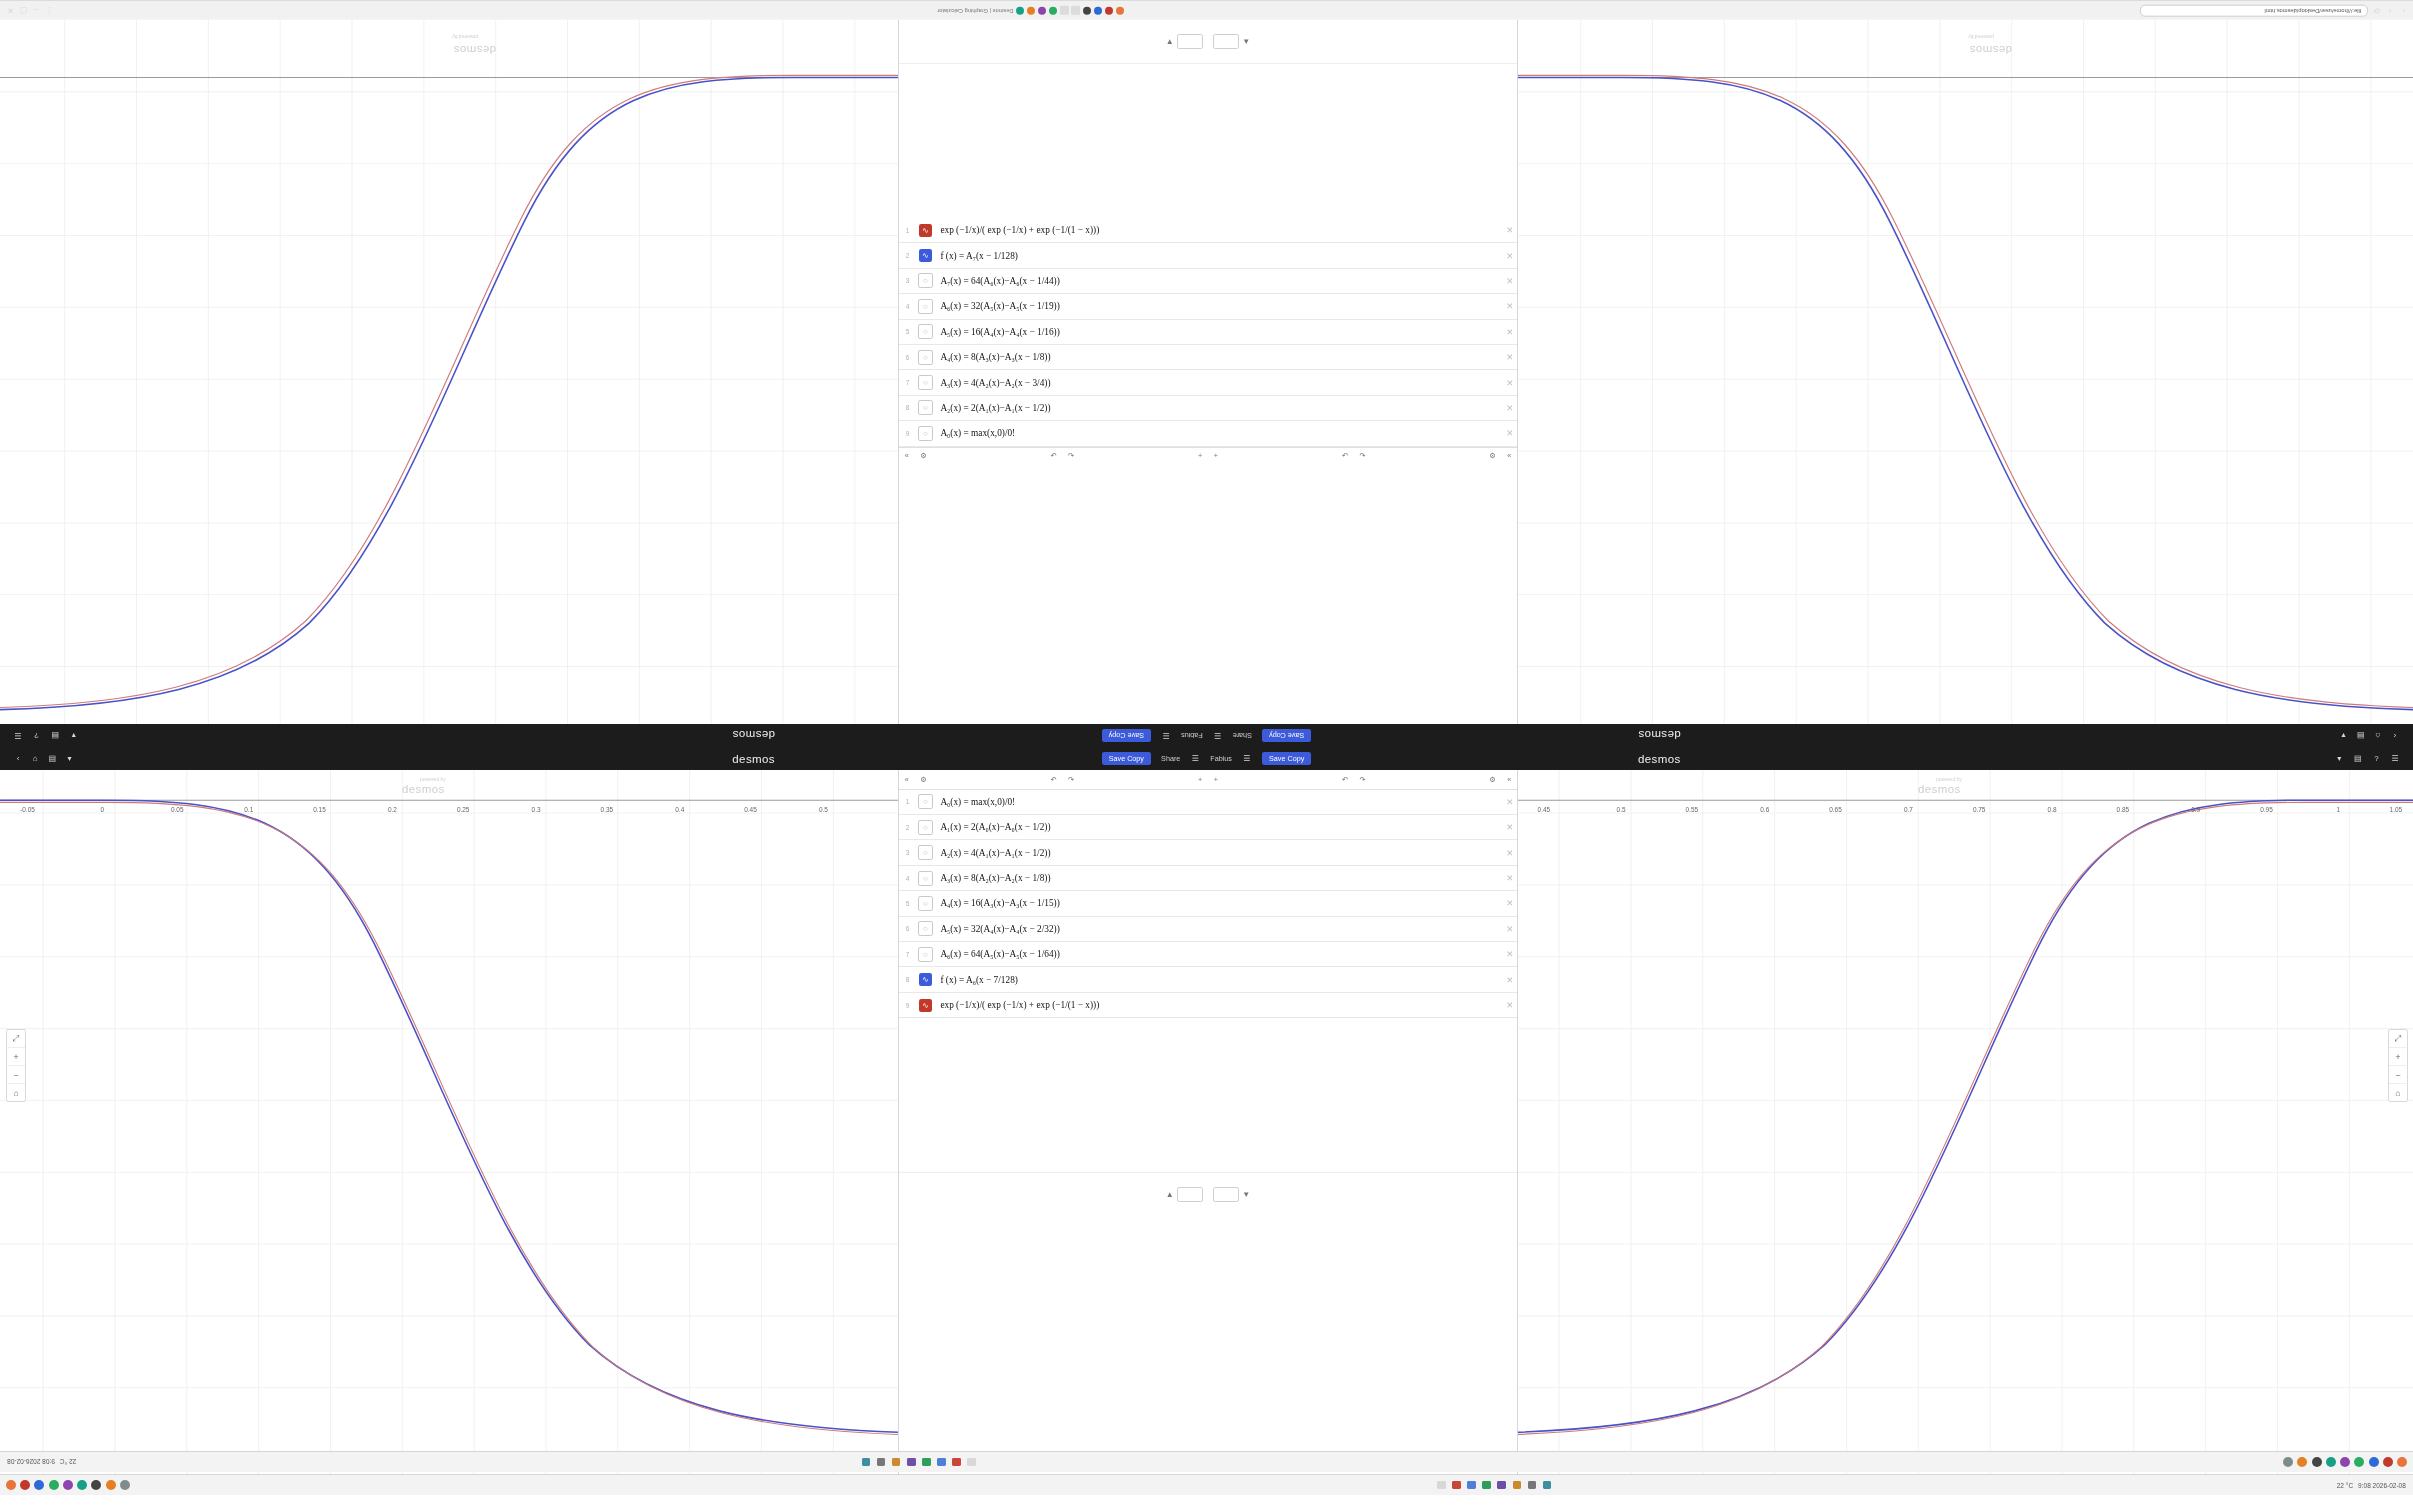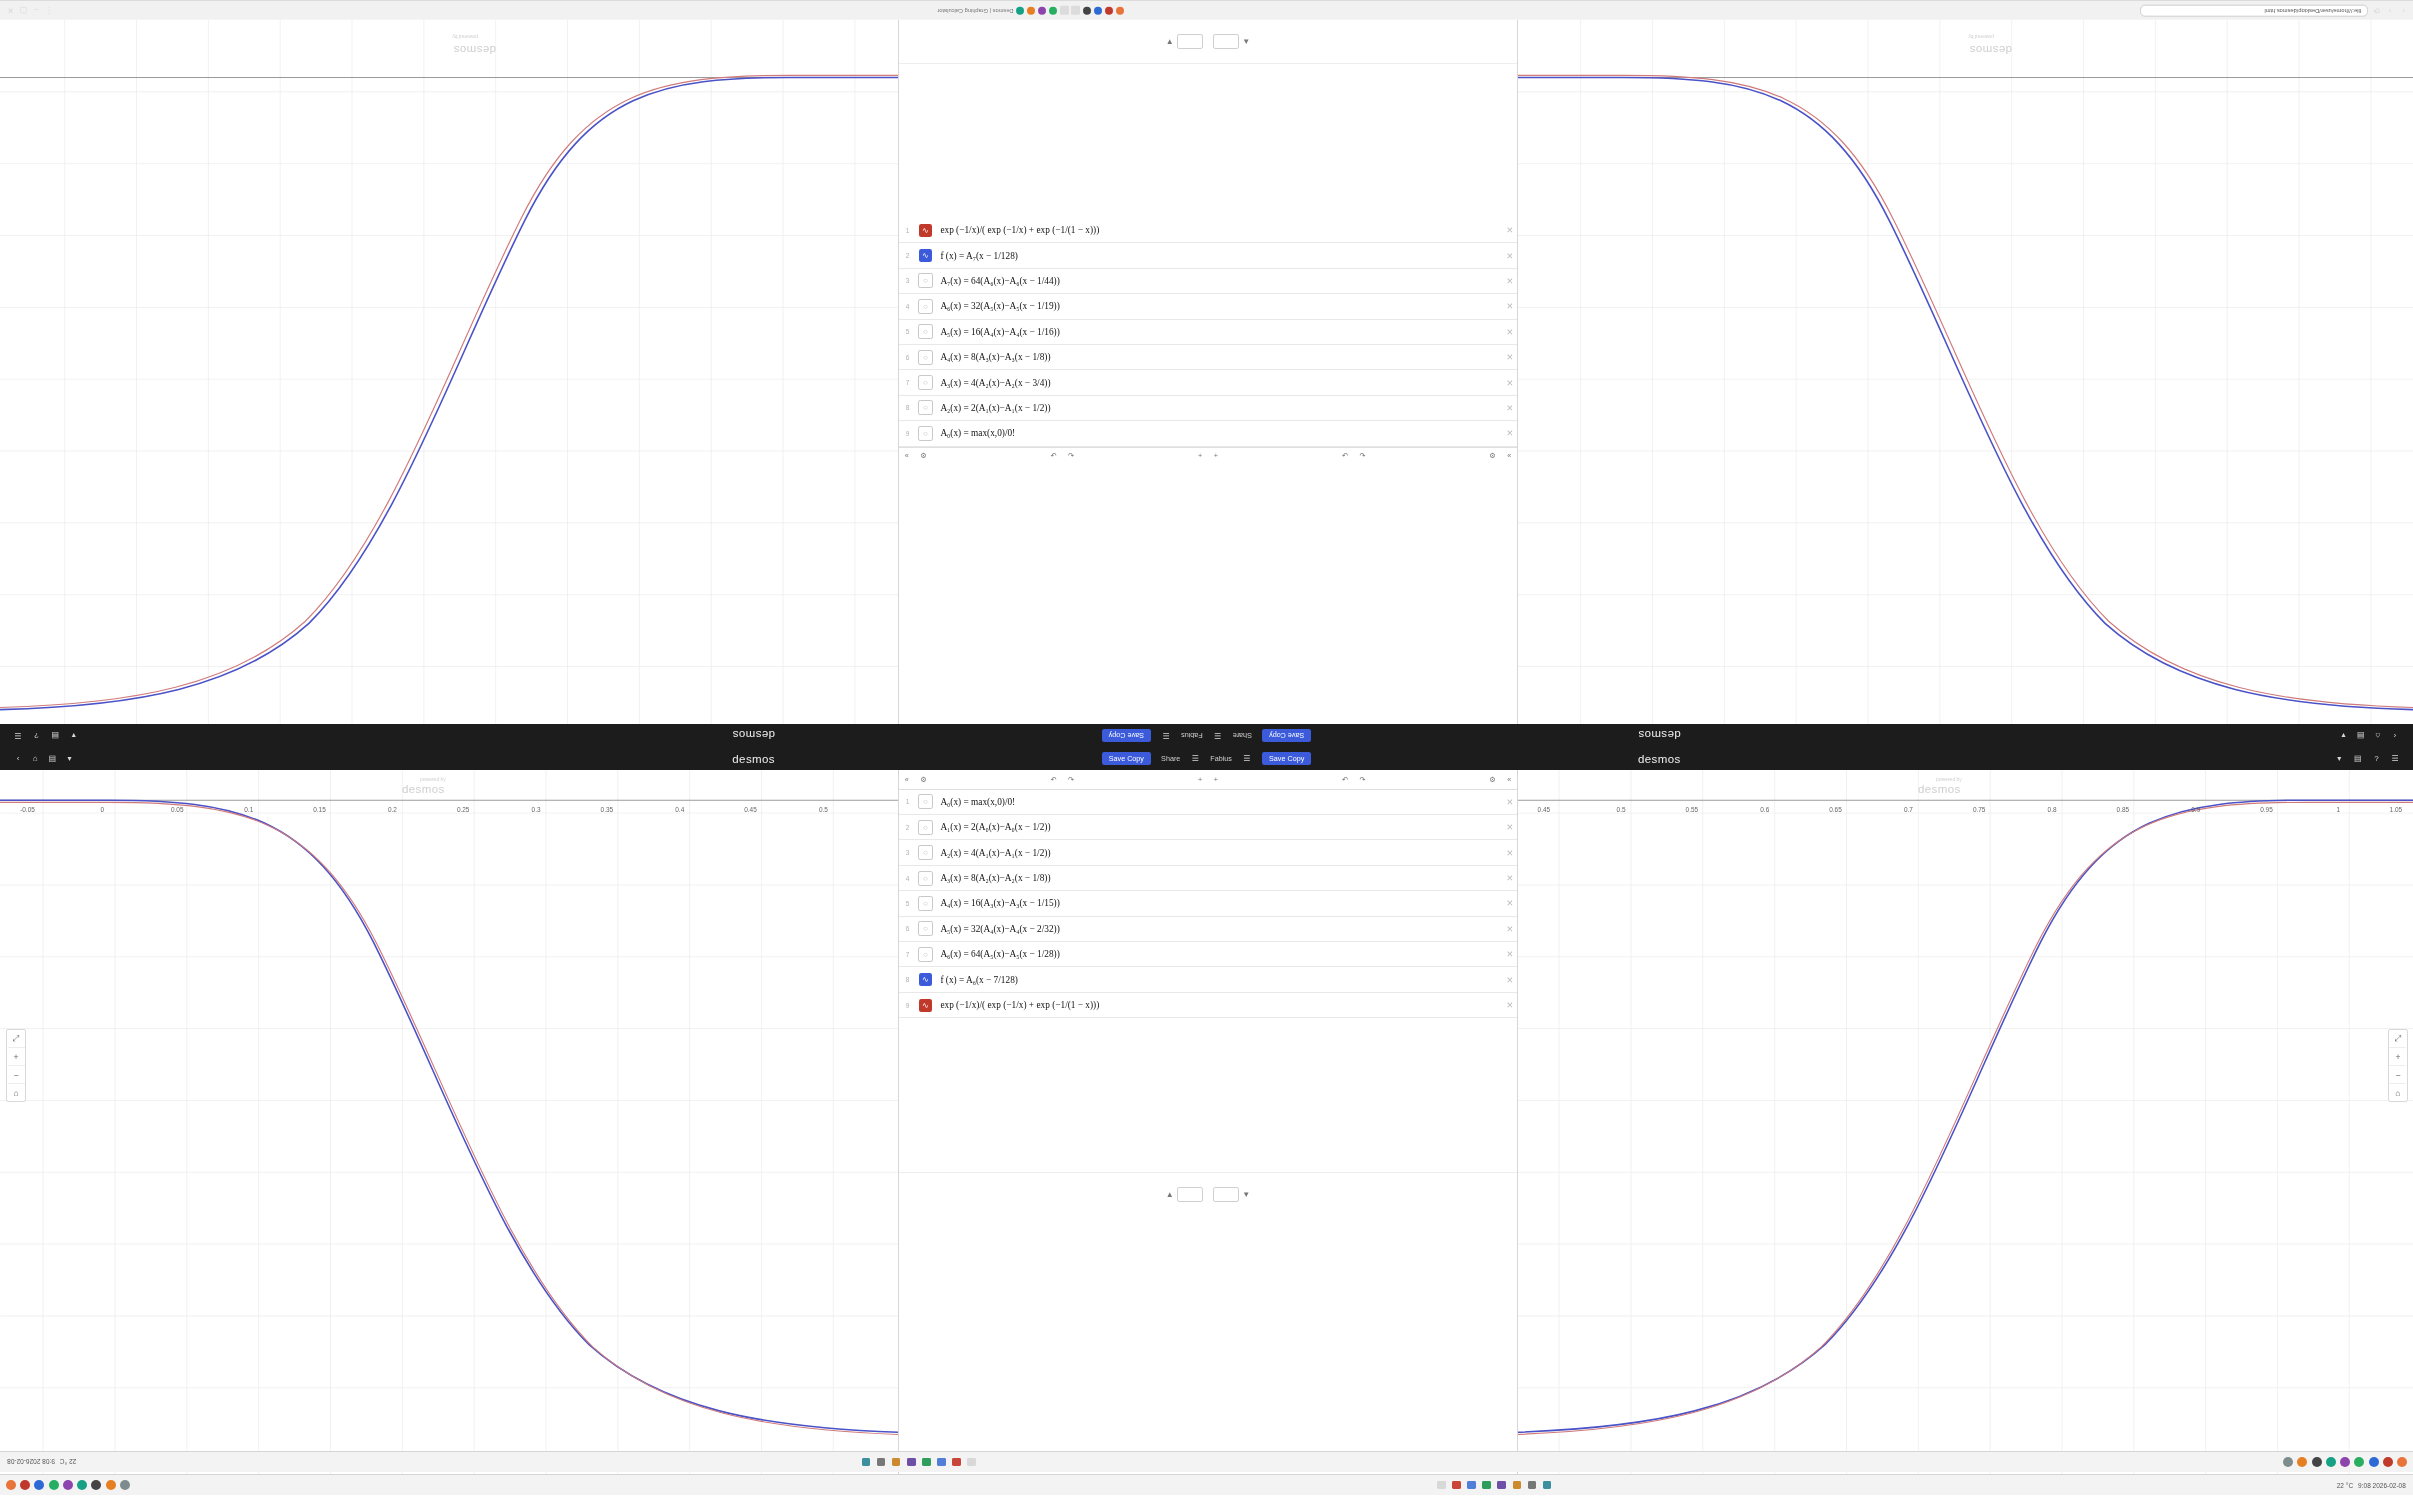--- a/index.html
+++ b/index.html
@@ -494,21 +494,21 @@
             <span class="sw off">○</span>
           </div>
         <div class="exprmath">A₅(x) = 32(A₄(x)−A₄(x − 2/32))</div>
         <div class="exprx">✕</div>
       </div>
       <div class="exprrow">
         <div class="exprno">7</div>
         <div class="swatch">
             <span class="sw off">○</span>
           </div>
-        <div class="exprmath">A₆(x) = 64(A₅(x)−A₅(x − 1/28))</div>
+        <div class="exprmath">A₆(x) = 64(A₅(x)−A₅(x − 1/64))</div>
         <div class="exprx">✕</div>
       </div>
       <div class="exprrow">
         <div class="exprno">8</div>
         <div class="swatch">
             <span class="sw" style="background:#3b5bdb;">∿</span>
           </div>
         <div class="exprmath">f (x) = A₆(x − 7/128)</div>
         <div class="exprx">✕</div>
       </div>

